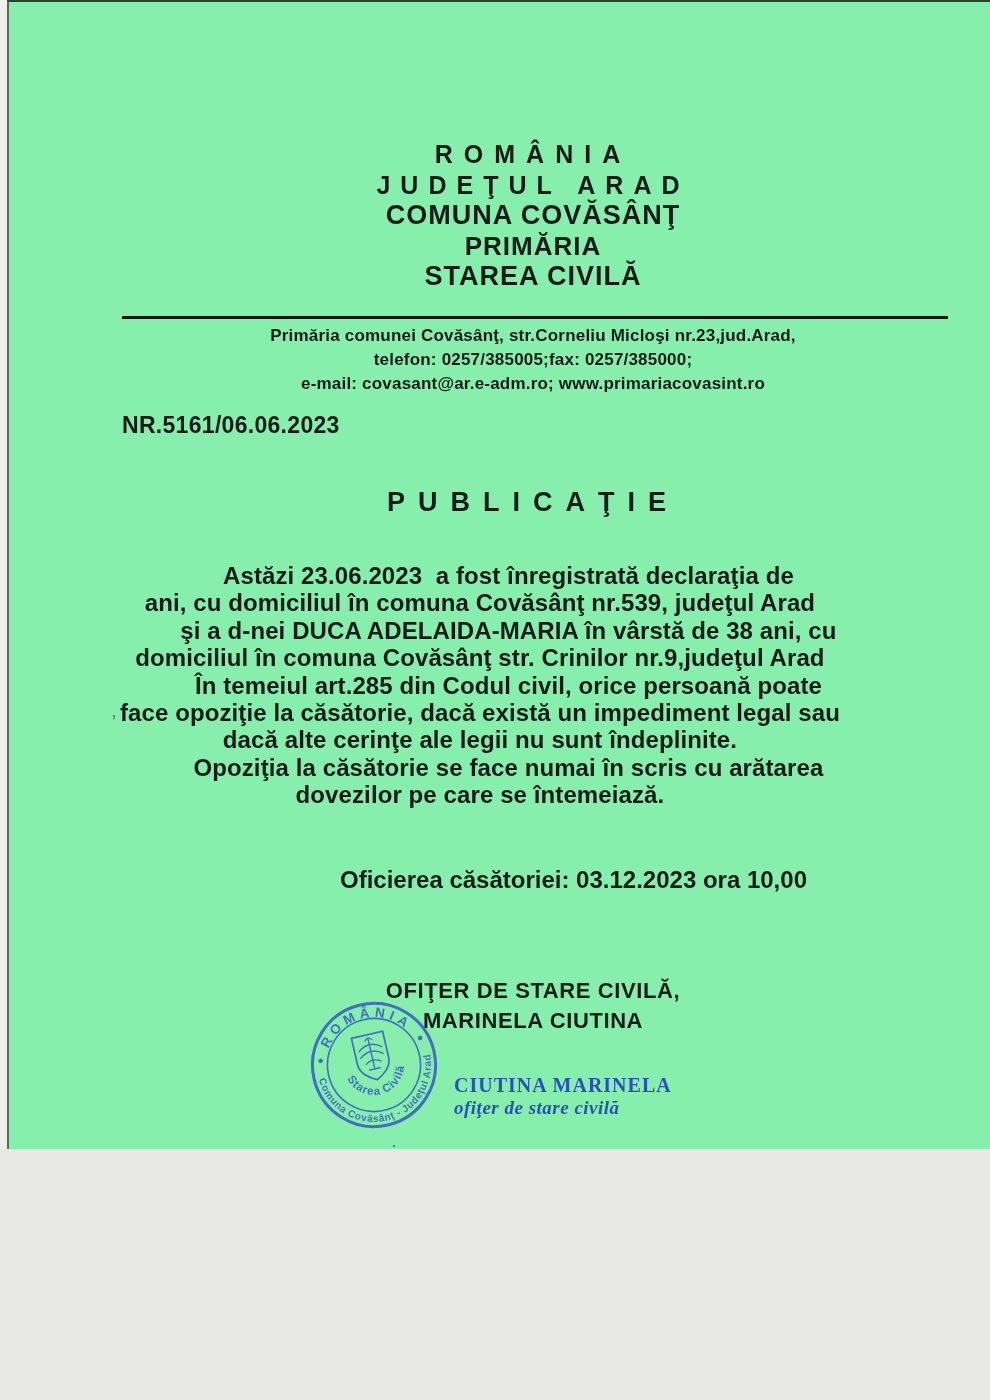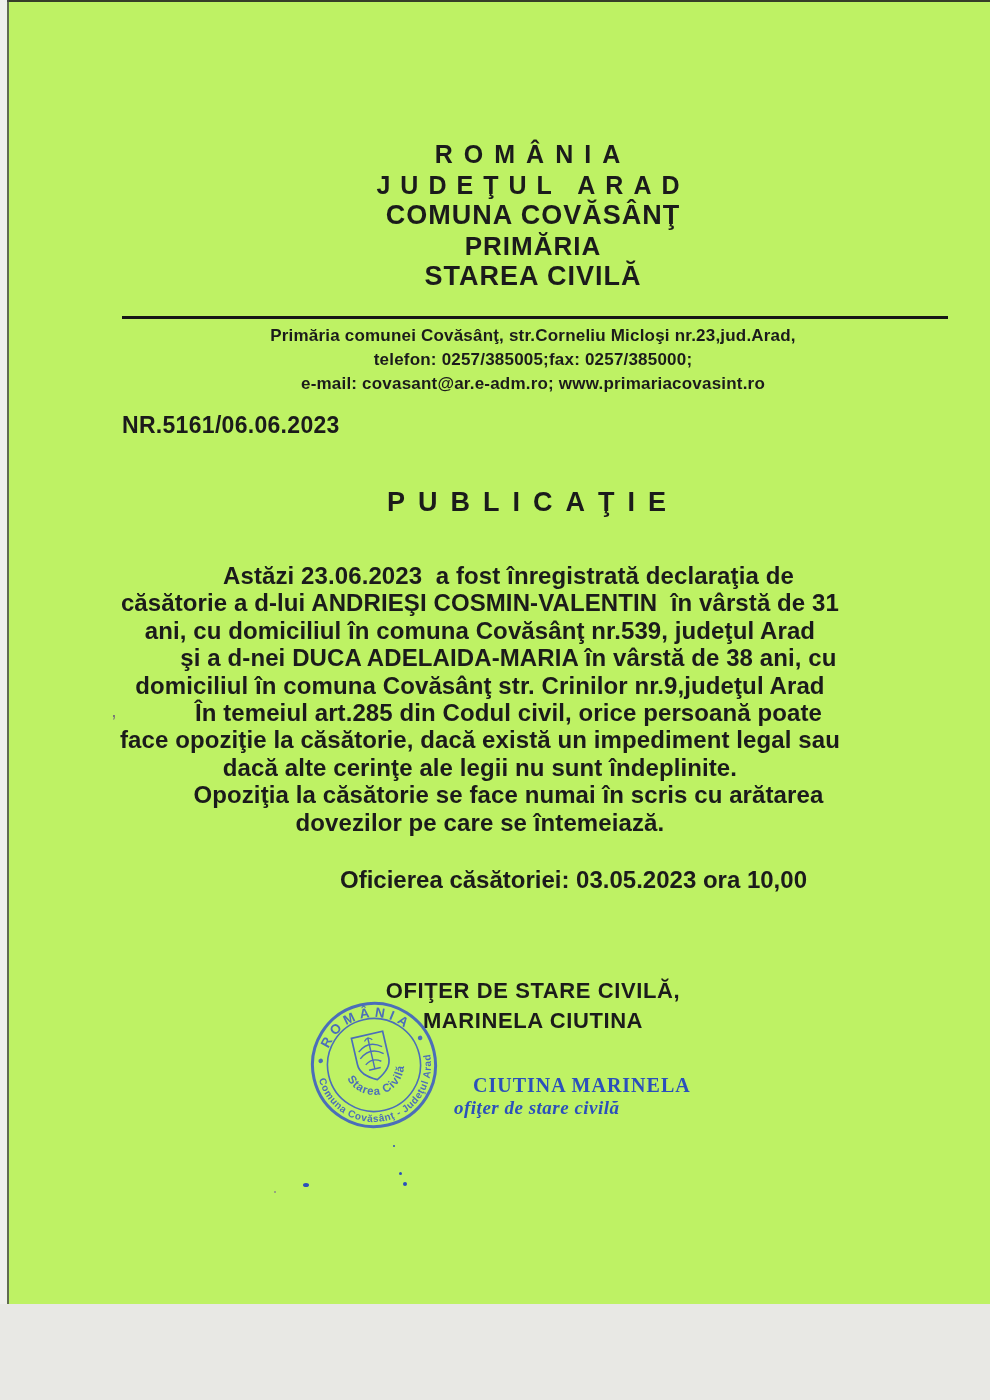--- a/index.html
+++ b/index.html
@@ -1,19 +1,19 @@
 <!DOCTYPE html>
 <html style="--stamp-color: #3c5cc5; --ink-color: #2b50bb;"><head>
 <meta charset="utf-8">
 <style>
   html,body{margin:0;padding:0;background:#e8e8e4;}
   .page{
     position:relative;
-    width:990px;height:1304px;
-    background:#bef264;
+    width:990px;height:1149px;
+    background:#86efac;
     overflow:hidden;
     font-family:"Liberation Sans", sans-serif;
     color:#1b1b1b;
     -webkit-font-smoothing:antialiased;
   }
   
   .edge-top{position:absolute;left:0;top:0;width:990px;height:2px;background:#1e1e1e;opacity:.85;}
   .edge-left-strip{position:absolute;left:0;top:0;width:7px;height:1400px;background:#efefeb;}
   .edge-left-line{position:absolute;left:7px;top:0;width:2px;height:1342px;background:#4a4a4a;opacity:.8;}
   .edge-bottom{position:absolute;left:0;top:1391px;width:990px;height:2px;background:#2c2c2c;opacity:.8;transform:rotate(.12deg);}
@@ -41,21 +41,21 @@
   .body-text .indent{padding-left:57px;}
 
   .ceremony{position:absolute;left:340px;top:866px;font-size:24px;font-weight:bold;}
 
   .officer{top:976px;font-size:22px;line-height:30px;letter-spacing:.6px;}
 
   .stamp{position:absolute;left:308px;top:999px;width:132px;height:132px;opacity:.88;}
   .stamp svg{display:block;}
 
   .namestamp{position:absolute;left:454px;top:1074px;color:var(--ink-color,#2b50bb);}
-  .namestamp .ns-name{font-family:"Liberation Serif",serif;font-weight:bold;font-size:20px;letter-spacing:1px;margin-left:19px;}
+  .namestamp .ns-name{font-family:"Liberation Serif",serif;font-weight:bold;font-size:20px;letter-spacing:1px;}
   .namestamp .ns-role{font-family:"Liberation Serif",serif;font-style:italic;font-weight:bold;font-size:19px;margin-top:0;letter-spacing:.5px;}
 
   .speck{position:absolute;border-radius:50%;}
   .speck.blue{background:var(--ink-color,#2b50bb);}
   .speck.gray{background:#8a8a8a;}
   .mark-comma{position:absolute;left:112px;top:712px;color:#777;font-size:14px;font-weight:bold;}
 </style>
 </head>
 <body>
 
@@ -82,34 +82,33 @@
     <div>telefon: 0257/385005;fax: 0257/385000;</div>
     <div>e-mail: covasant@ar.e-adm.ro; www.primariacovasint.ro</div>
   </div>
 
   <div class="nr">NR.5161/06.06.2023</div>
 
   <div class="centered title">PUBLICAŢIE</div>
 
   <div class="body-text">
     <div class="line indent">Astăzi 23.06.2023  a fost înregistrată declaraţia de</div>
-    <div class="line">căsătorie a d-lui ANDRIEŞI COSMIN-VALENTIN  în vârstă de 31</div>
     <div class="line">ani, cu domiciliul în comuna Covăsânţ nr.539, judeţul Arad</div>
     <div class="line indent">şi a d-nei DUCA ADELAIDA-MARIA în vârstă de 38 ani, cu</div>
     <div class="line">domiciliul în comuna Covăsânţ str. Crinilor nr.9,judeţul Arad</div>
     <div class="line indent">În temeiul art.285 din Codul civil, orice persoană poate</div>
     <div class="line">face opoziţie la căsătorie, dacă există un impediment legal sau</div>
     <div class="line">dacă alte cerinţe ale legii nu sunt îndeplinite.</div>
     <div class="line indent">Opoziţia la căsătorie se face numai în scris cu arătarea</div>
     <div class="line">dovezilor pe care se întemeiază.</div>
   </div>
 
   <div class="mark-comma">’</div>
 
-  <div class="ceremony">Oficierea căsătoriei: 03.05.2023 ora 10,00</div>
+  <div class="ceremony">Oficierea căsătoriei: 03.12.2023 ora 10,00</div>
 
   <div class="centered officer">
     <div>OFIŢER DE STARE CIVILĂ,</div>
     <div>MARINELA CIUTINA</div>
   </div>
 
   <div class="stamp">
     <svg viewBox="0 0 132 132" width="132" height="132">
       <defs>
         <path id="arcTop" d="M 18 66 A 48 48 0 0 1 114 66"></path>

